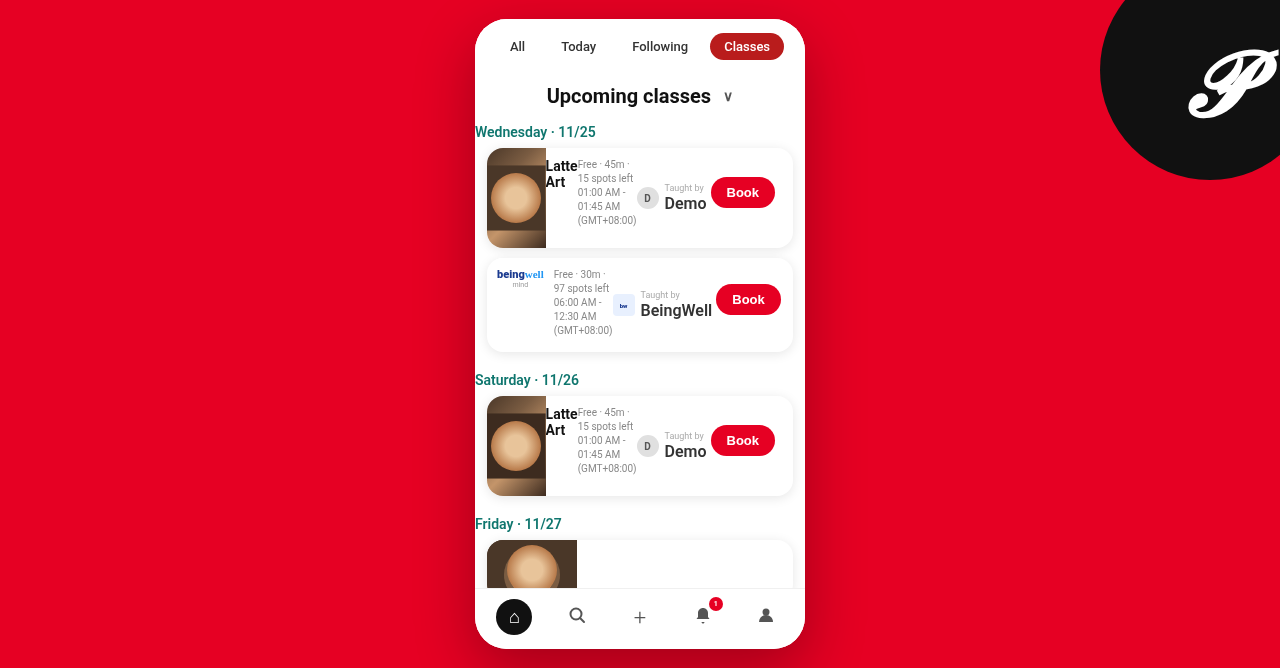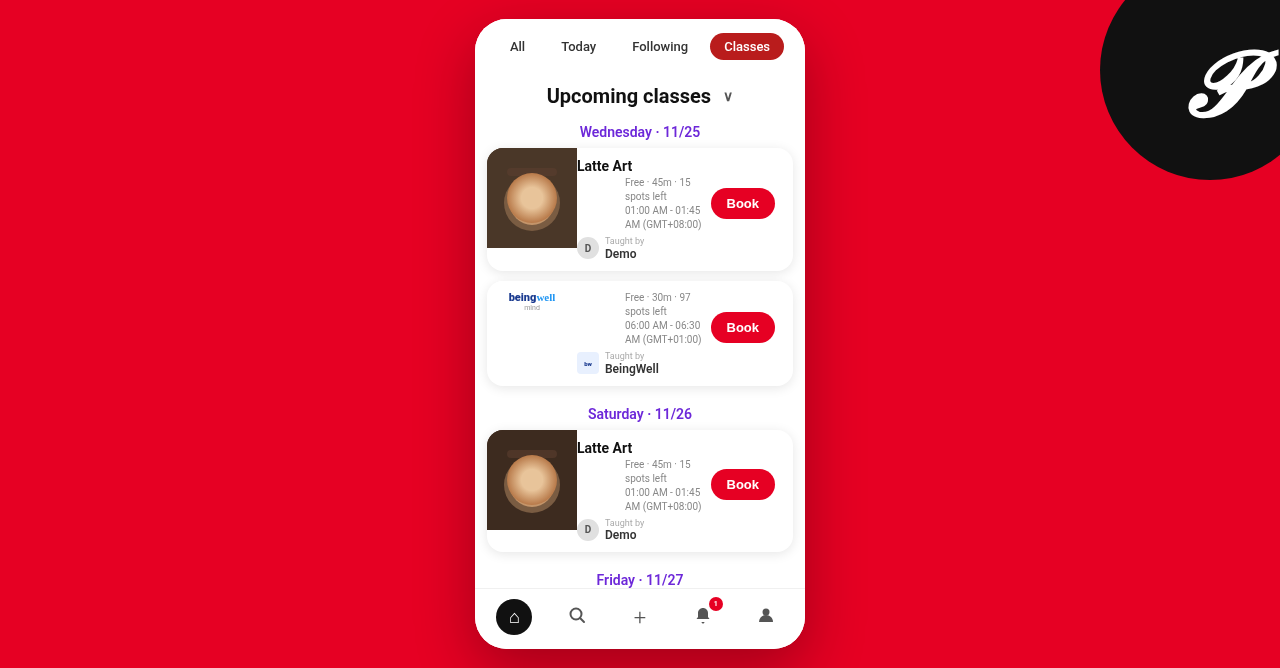--- a/index.html
+++ b/index.html
@@ -96,25 +96,24 @@
       justify-content: center;
       gap: 12px;
     }
     .chevron-down {
       font-size: 14px;
       color: #555;
     }
 
     
     .date-header {
-      text-align: center;
       font-size: 14px;
       font-weight: 600;
-      color: #6d28d9;
-      padding: 10px 8px 8px;
+      color: #0f766e;
+      padding: 10px 0 8px;
     }
 
     
     .class-card {
       margin: 0 12px 10px;
       border-radius: 16px;
       background: white;
       box-shadow: 0 2px 12px rgba(0,0,0,0.10);
       display: flex;
       overflow: hidden;
@@ -141,35 +140,34 @@
       width: 50px;
       height: 50px;
       border-radius: 50%;
       background: radial-gradient(circle, #e8c49a 30%, #b87a4a 70%);
     }
 
     .class-card-info {
       flex: 1;
       padding: 10px 0;
       display: flex;
-      flex-direction: column;
+      flex-direction: row;
       justify-content: space-between;
     }
     .class-name {
       font-size: 14px;
       font-weight: 700;
       color: #111;
       margin-bottom: 2px;
     }
     .class-meta {
       font-size: 10px;
       color: #888;
       margin-bottom: 4px;
       line-height: 1.4;
-      margin-left: 48px;
     }
     .class-teacher {
       display: flex;
       align-items: center;
       gap: 6px;
     }
     .teacher-avatar {
       width: 22px;
       height: 22px;
       border-radius: 50%;
@@ -186,21 +184,21 @@
     .teacher-info {
       display: flex;
       flex-direction: column;
     }
     .taught-by-label {
       font-size: 9px;
       color: #aaa;
       line-height: 1.2;
     }
     .teacher-name {
-      font-size: 12px;
+      font-size: 16px;
       font-weight: 600;
       color: #333;
     }
     .book-btn {
       background: #e60023;
       color: white;
       border: none;
       border-radius: 20px;
       padding: 8px 16px;
       font-size: 13px;
@@ -366,21 +364,21 @@
     <div class="class-card">
       <div class="beingwell-logo-container">
         <div class="beingwell-logo">
           <div><span class="being">being</span><span class="well">well</span></div>
           <div class="mind-label">mind</div>
         </div>
       </div>
       <div class="class-card-info">
         <div class="class-meta">
           <span>Free · 30m · 97 spots left</span><br>
-          <span>06:00 AM - 06:30 AM (GMT+01:00)</span>
+          <span>06:00 AM - 12:30 AM (GMT+08:00)</span>
         </div>
         <div class="class-teacher">
           <div class="teacher-mini-logo">bw</div>
           <div class="teacher-info">
             <span class="taught-by-label">Taught by</span>
             <span class="teacher-name">BeingWell</span>
           </div>
         </div>
       </div>
       <div class="class-card-right">

